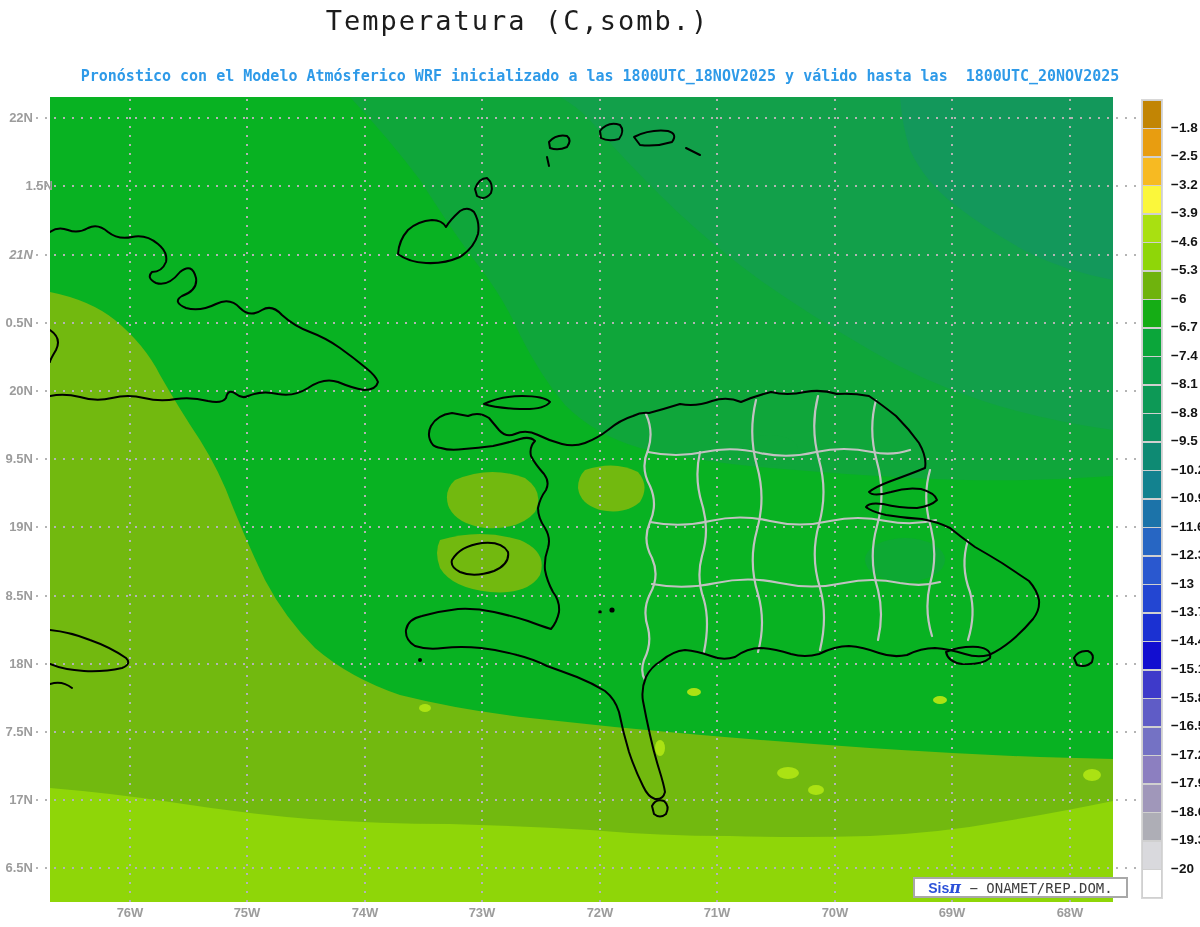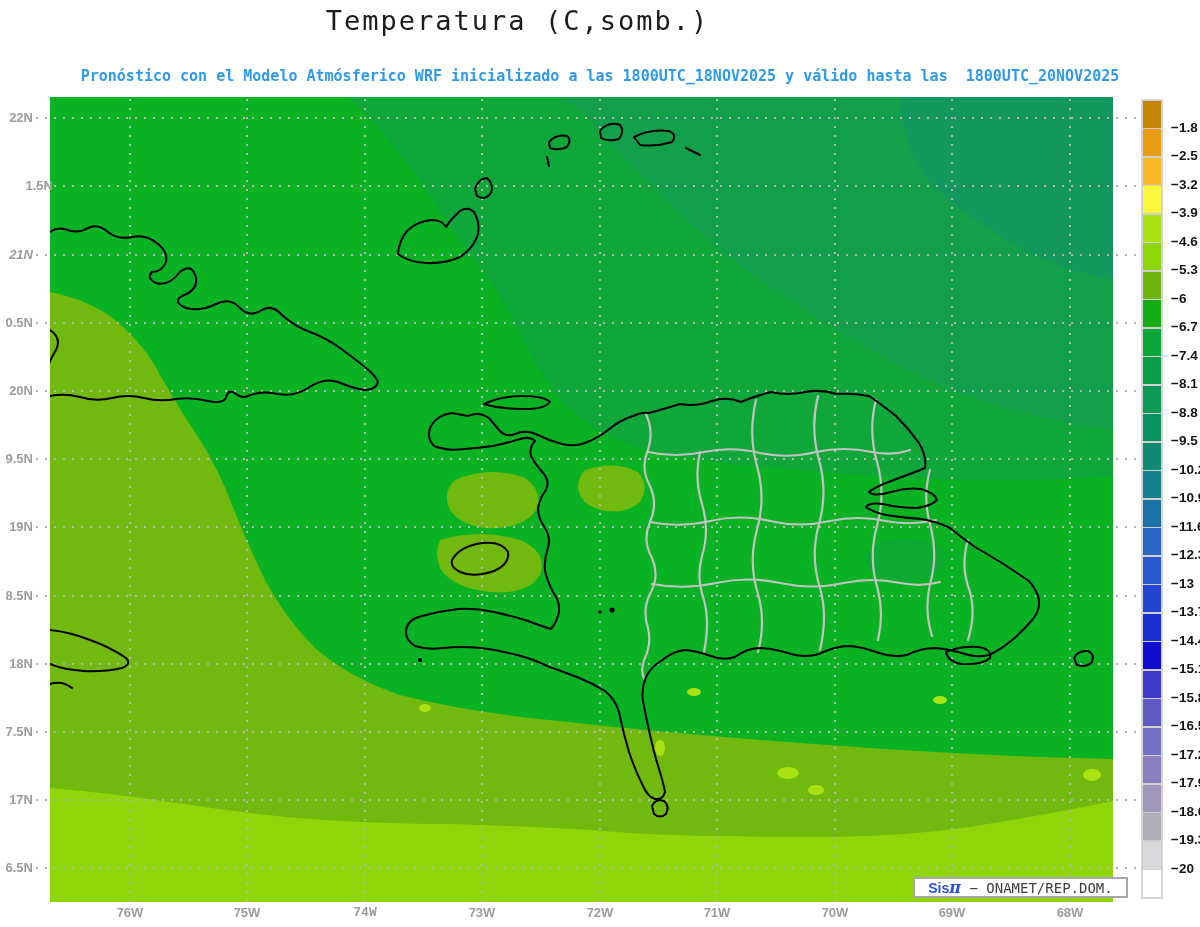--- a/index.html
+++ b/index.html
@@ -153,21 +153,21 @@
       <div class="lat-label" style="top: 519px;">19N</div>
       <div class="lat-label" style="top: 588px;">8.5N</div>
       <div class="lat-label" style="top: 656px;">18N</div>
       <div class="lat-label" style="top: 724px;">7.5N</div>
       <div class="lat-label" style="top: 792px;">17N</div>
       <div class="lat-label" style="top: 860px;">6.5N</div>
     </div>
   <div id="lon-labels">
       <div class="lon-label" style="left: 108px;">76W</div>
       <div class="lon-label" style="left: 225px;">75W</div>
-      <div class="lon-label" style="left: 343px; font-family: Liberation Mono, monospace;">74W</div>
+      <div class="lon-label" style="left: 343px;">74W</div>
       <div class="lon-label" style="left: 460px;">73W</div>
       <div class="lon-label" style="left: 578px;">72W</div>
       <div class="lon-label" style="left: 695px;">71W</div>
       <div class="lon-label" style="left: 813px;">70W</div>
       <div class="lon-label" style="left: 930px;">69W</div>
       <div class="lon-label" style="left: 1048px;">68W</div>
     </div>
 
   <div id="cbar">
       <div class="cbar-cell" style="background: rgb(194, 133, 4);"></div>

